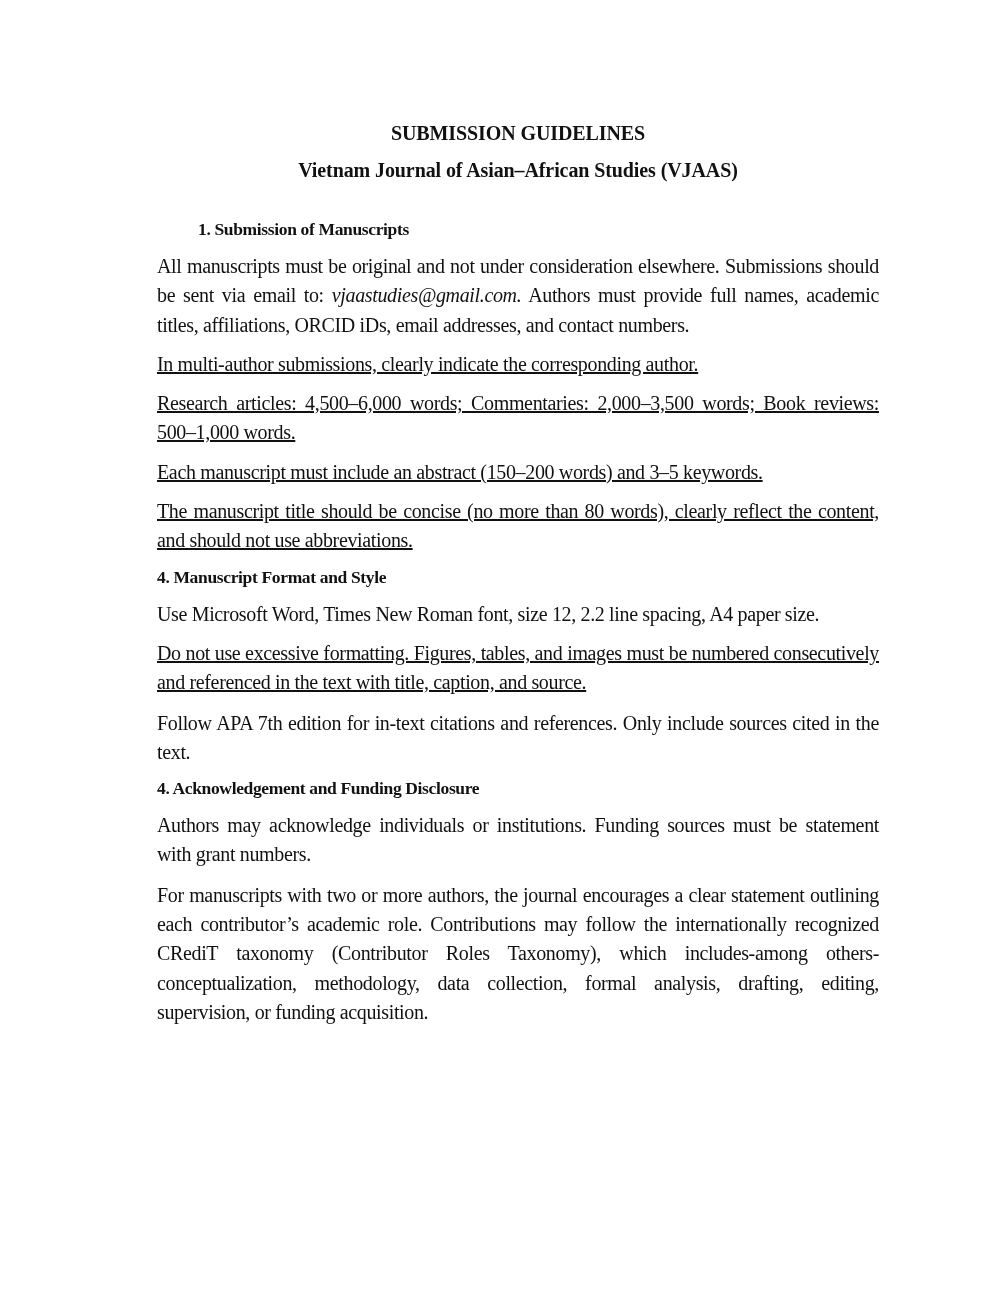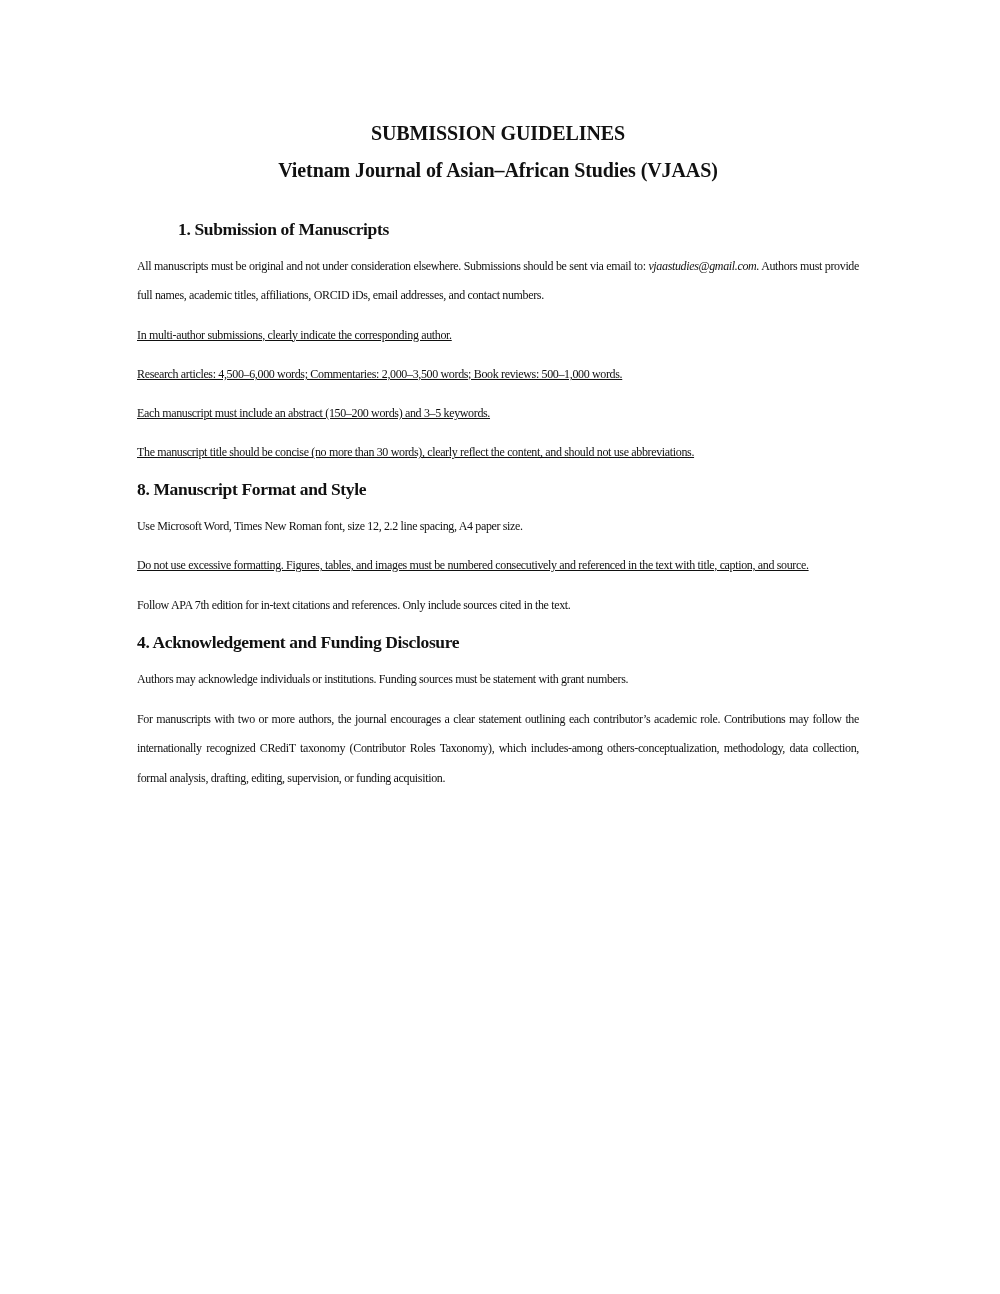--- a/index.html
+++ b/index.html
@@ -10,21 +10,21 @@
     body {
       width: 1000px;
       height: 1294px;
       position: relative;
       overflow: hidden;
       font-family: "Liberation Serif", serif;
       color: #111111;
     }
     .page {
       position: absolute;
-      left: 137px;
+      left: 157px;
       top: 118px;
       width: 722px;
     }
     .title {
       text-align: center;
       font-weight: bold;
       font-size: 20px;
       line-height: 30px;
       margin: 0;
       letter-spacing: -0.1px;
@@ -38,21 +38,21 @@
       letter-spacing: -0.1px;
     }
     .section-heading {
       font-weight: bold;
       font-size: 17.5px;
       line-height: 24px;
       margin: 0;
       letter-spacing: -0.35px;
     }
     .para {
-      font-size: 12px;
+      font-size: 20px;
       line-height: 29.3px;
       margin: 0;
       text-align: justify;
       text-align-last: left;
       letter-spacing: -0.35px;
       word-spacing: 0px;
     }
     .para em { font-style: italic; }
     .sp-first-head { margin-top: 32px; margin-left: 41px; }
     .sp-head { margin-top: 9px; }
@@ -65,25 +65,25 @@
 <div class="page">
   <h1 class="title">SUBMISSION GUIDELINES</h1>
   <h2 class="subtitle">Vietnam Journal of Asian–African Studies (VJAAS)</h2>
 
   <section>
     <h3 class="section-heading sp-first-head">1. Submission of Manuscripts</h3>
     <p class="para sp-after-head"><span>All manuscripts must be original and not under consideration elsewhere. Submissions should be sent via email to: </span><em>vjaastudies@gmail.com.</em><span> Authors must provide full names, academic titles, affiliations, ORCID iDs, email addresses, and contact numbers.</span></p>
     <p class="para sp-para">In multi-author submissions, clearly indicate the corresponding author.</p>
     <p class="para sp-para">Research articles: 4,500–6,000 words; Commentaries: 2,000–3,500 words; Book reviews: 500–1,000 words.</p>
     <p class="para sp-para">Each manuscript must include an abstract (150–200 words) and 3–5 keywords.</p>
-    <p class="para sp-para">The manuscript title should be concise (no more than 30 words), clearly reflect the content, and should not use abbreviations.</p>
+    <p class="para sp-para">The manuscript title should be concise (no more than 80 words), clearly reflect the content, and should not use abbreviations.</p>
   </section>
 
   <section>
-    <h3 class="section-heading sp-head">8. Manuscript Format and Style</h3>
+    <h3 class="section-heading sp-head">4. Manuscript Format and Style</h3>
     <p class="para sp-after-head">Use Microsoft Word, Times New Roman font, size 12, 2.2 line spacing, A4 paper size.</p>
     <p class="para sp-para">Do not use excessive formatting. Figures, tables, and images must be numbered consecutively and referenced in the text with title, caption, and source.</p>
   </section>
 
   <section>
     <p class="para sp-after-head">Follow APA 7th edition for in-text citations and references. Only include sources cited in the text.</p>
   </section>
 
   <section>
     <h3 class="section-heading sp-head">4. Acknowledgement and Funding Disclosure</h3>

